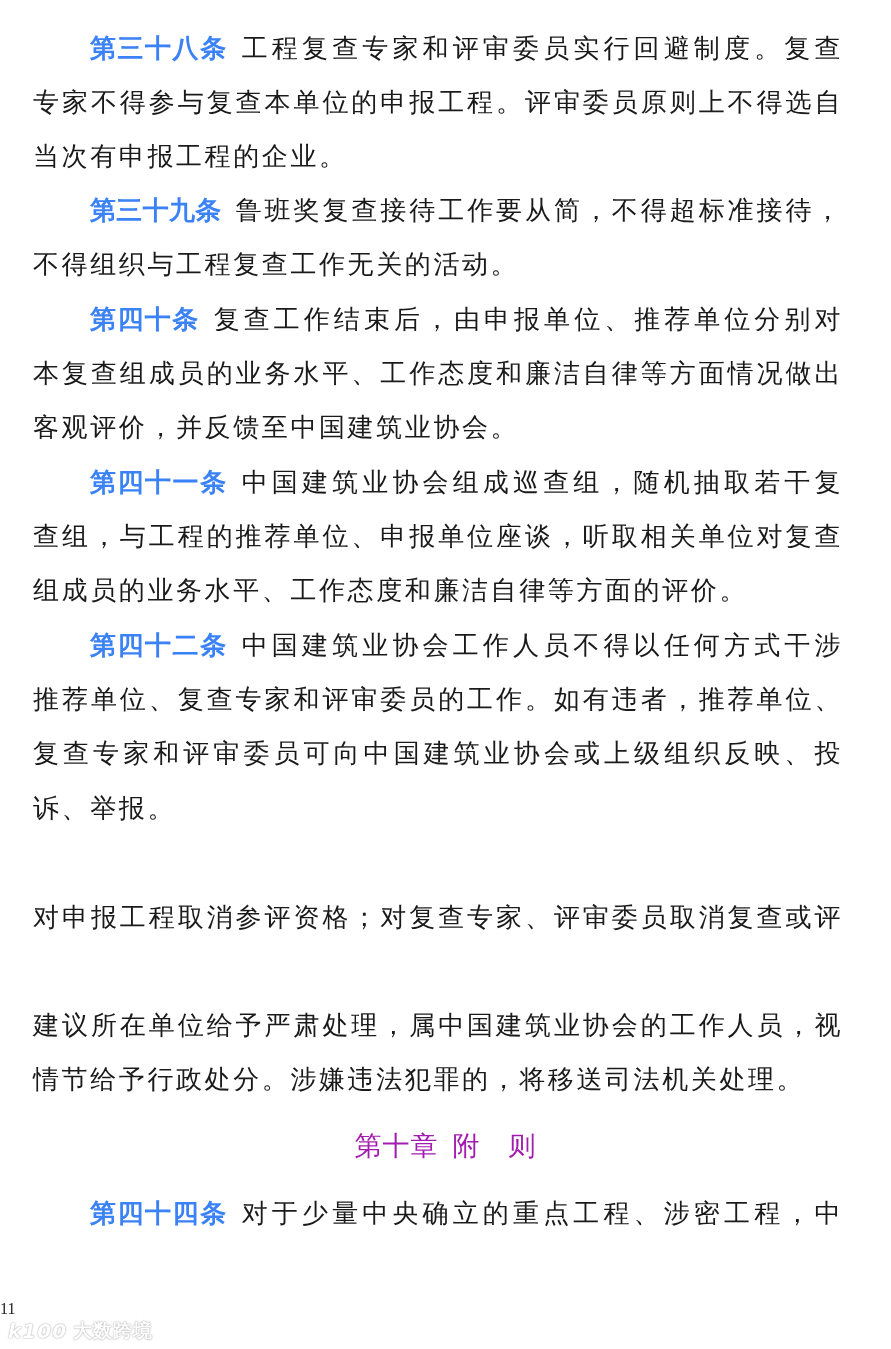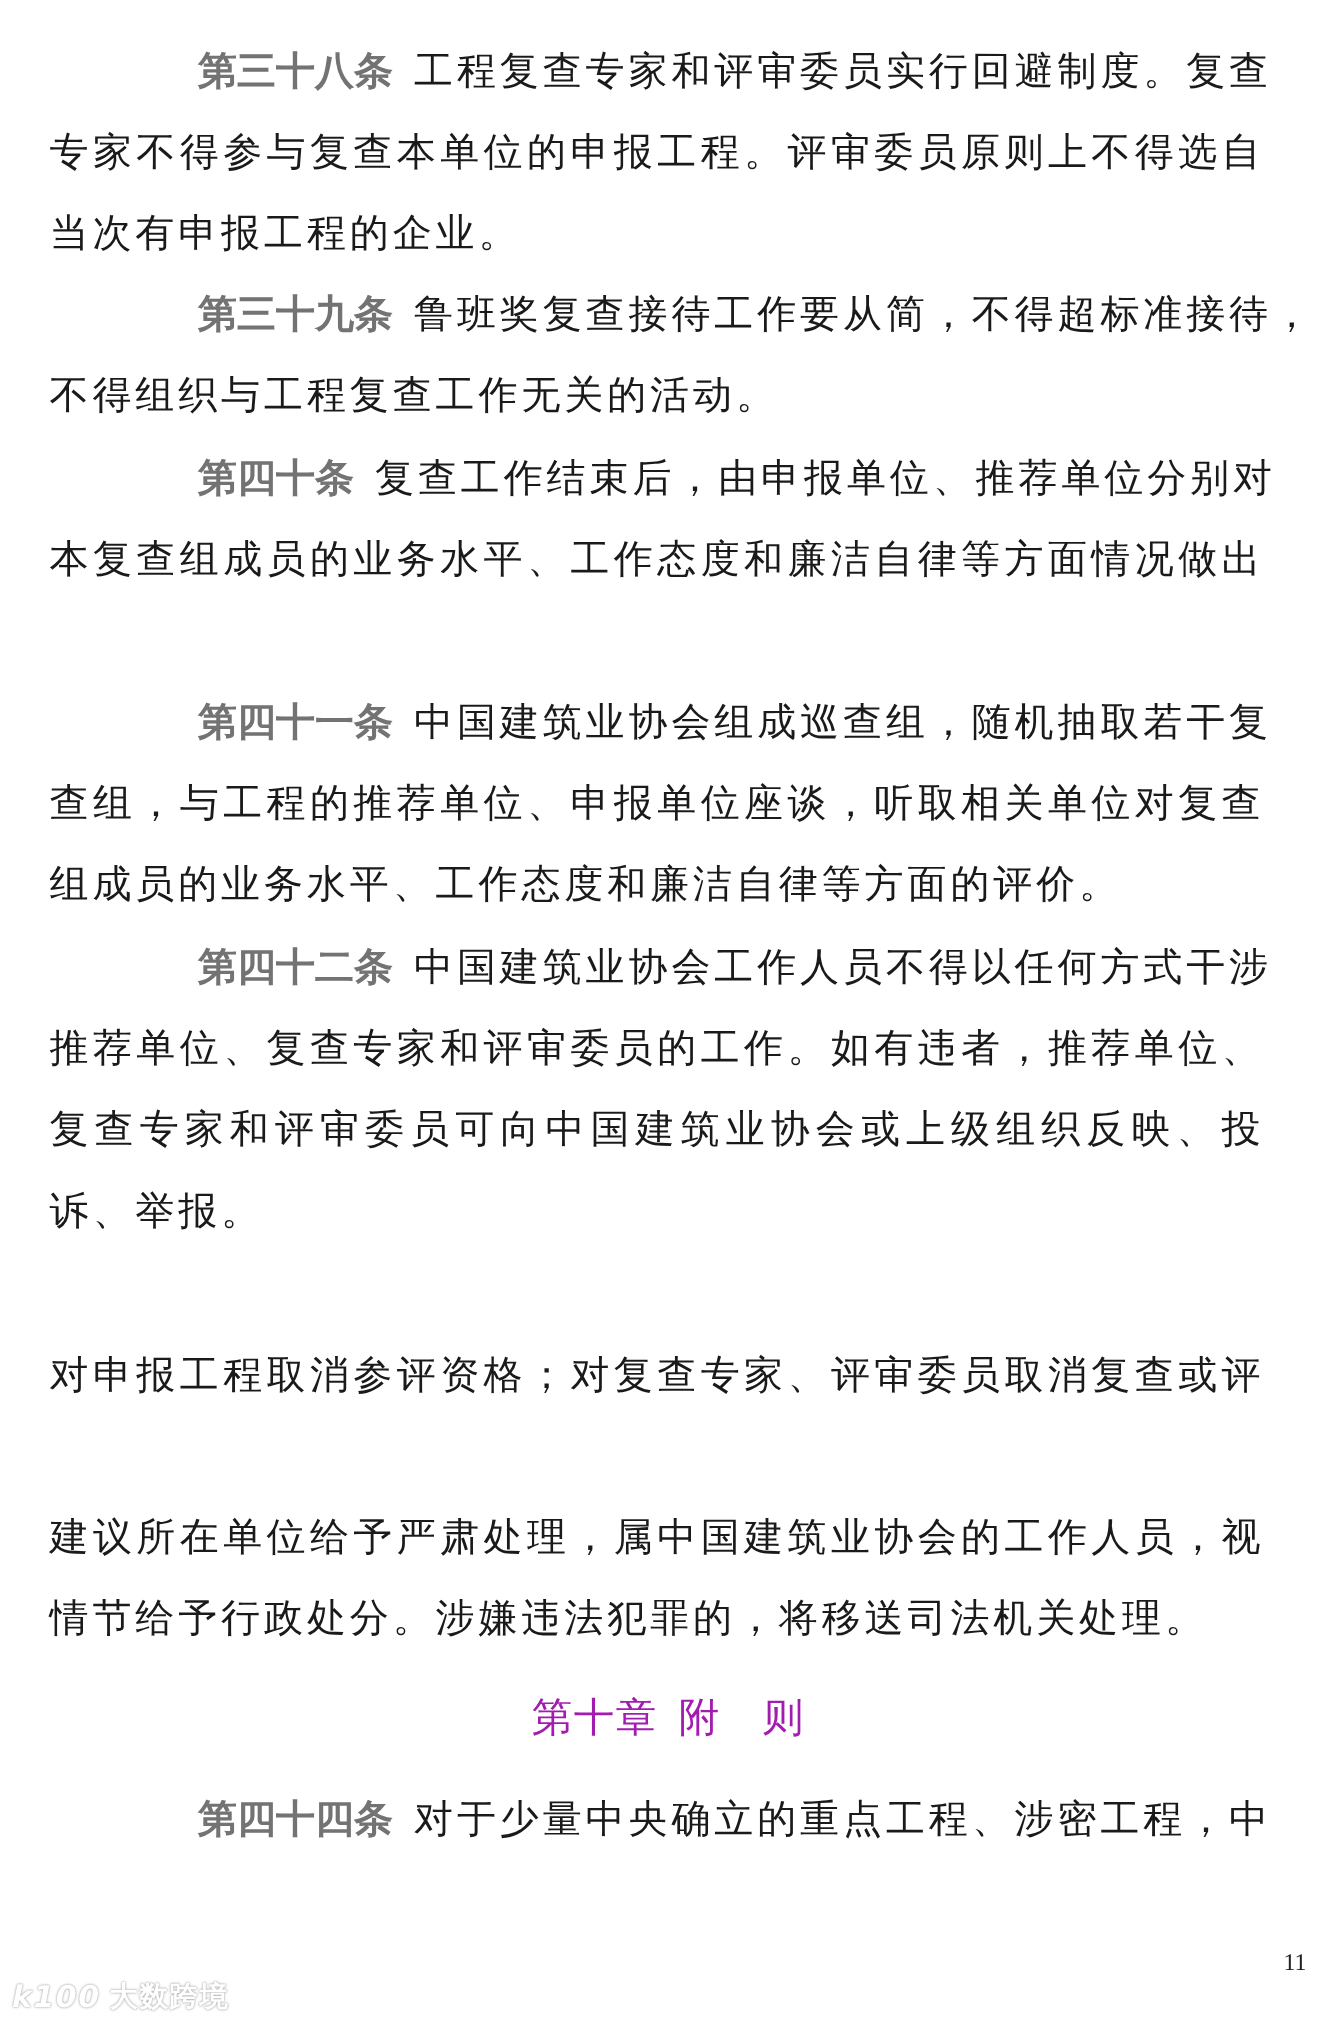--- a/index.html
+++ b/index.html
@@ -40,22 +40,21 @@
     }
     .line.indent {
       left: 90px;
       width: 753px;
     }
     .article-num {
       font-family: Liberation Serif, serif;
       font-weight: bold;
       letter-spacing: 0px;
       margin-right: 14px;
-      color: #737373;
-      margin-left: 42px;
+      color: #3b82f6;
     }
     .chapter-title {
       position: absolute;
       left: 0;
       width: 891px;
       text-align: center;
       font-family: "DejaVu Sans", "Liberation Sans", sans-serif;
       font-size: 27px;
       line-height: 54px;
       height: 54px;
@@ -68,21 +67,21 @@
     }
     .chapter-title .gap2 {
       display: inline-block;
       width: 28px;
     }
     .page-number {
       position: absolute;
       left: 0;
       width: 871px;
       top: 1300px;
-      text-align: right;
+      text-align: left;
       font-family: "Liberation Serif", "DejaVu Serif", serif;
       font-size: 16px;
       color: #222222;
     }
     .watermark {
       position: absolute;
       left: 8px;
       top: 1318px;
       font-family: "DejaVu Sans", "Liberation Sans", sans-serif;
       font-size: 19px;
@@ -113,20 +112,21 @@
 
   <div class="line indent" style="top:183px;">
     <span class="article-num">第三十九条</span><span>鲁班奖复查接待工作要从简，不得超标准接待，</span>
   </div>
   <div class="line last" style="top:237px;">不得组织与工程复查工作无关的活动。</div>
 
   <div class="line indent" style="top:292px;">
     <span class="article-num">第四十条</span><span>复查工作结束后，由申报单位、推荐单位分别对</span>
   </div>
   <div class="line" style="top:346px;">本复查组成员的业务水平、工作态度和廉洁自律等方面情况做出</div>
+  <div class="line last" style="top:400px;">客观评价，并反馈至中国建筑业协会。</div>
 
   <div class="line indent" style="top:455px;">
     <span class="article-num">第四十一条</span><span>中国建筑业协会组成巡查组，随机抽取若干复</span>
   </div>
   <div class="line last" style="top:563px;">组成员的业务水平、工作态度和廉洁自律等方面的评价。</div>
   <div class="line" style="top:509px;">查组，与工程的推荐单位、申报单位座谈，听取相关单位对复查</div>
 
   <div class="line indent" style="top:618px;">
     <span class="article-num">第四十二条</span><span>中国建筑业协会工作人员不得以任何方式干涉</span>
   </div>

